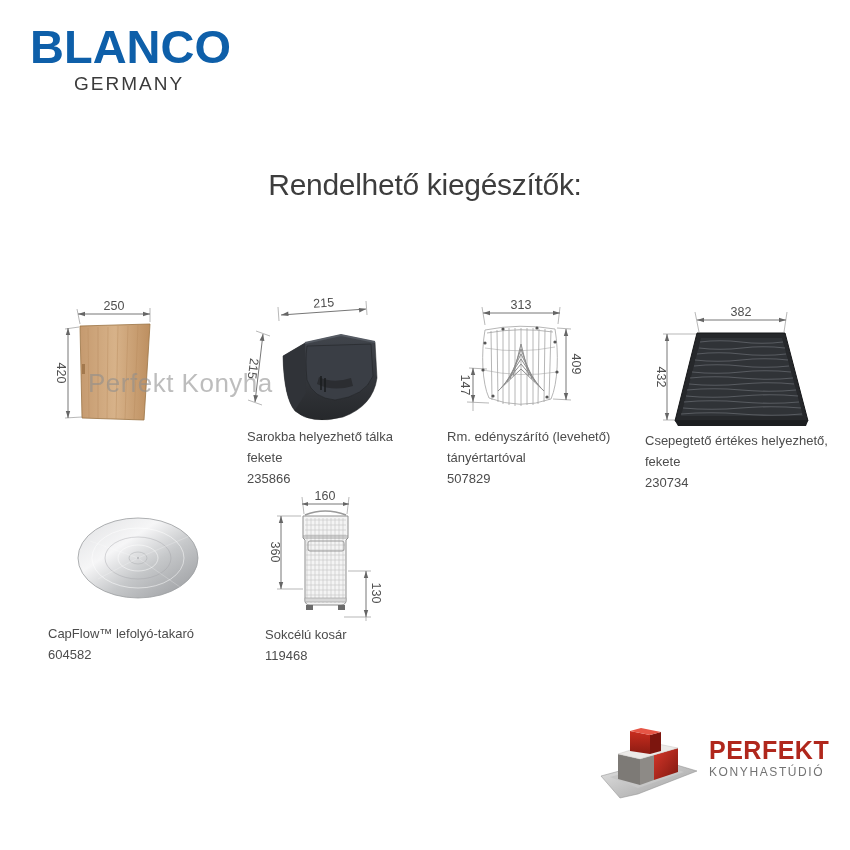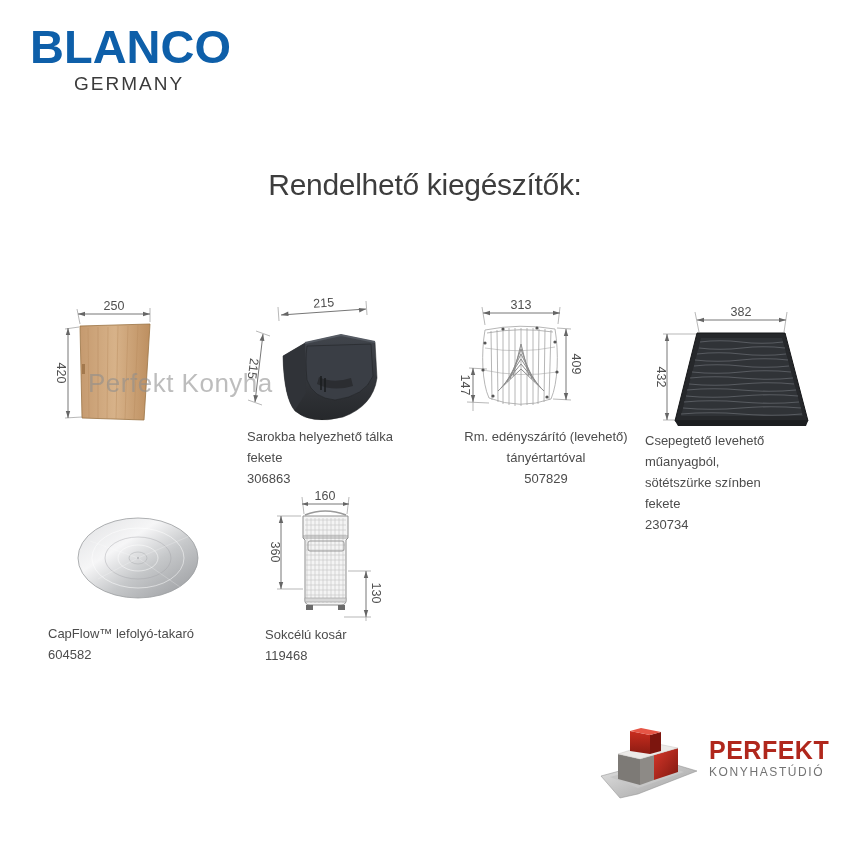--- a/index.html
+++ b/index.html
@@ -95,21 +95,21 @@
       <path d="M38,58 L60,45 L96,37 L130,44 L132,80 Q128,108 98,119 Q66,127 50,113 Q39,100 38,58 Z" fill="url(#g-bowl)" stroke="#1e2023" stroke-width=".5"></path>
       <path d="M38,58 L60,45 L61,95 L50,112 Q39,100 38,58 Z" fill="#303338"></path>
       <path d="M62,48 L126,46 L128,78 Q120,98 90,102 Q68,100 62,82 Q60,62 62,48 Z" fill="#3a3e45" stroke="#1e2023" stroke-width=".5"></path>
       <path d="M72,86 Q88,94 108,88 L106,80 Q88,86 74,79 Z" fill="#2b2d31"></path>
       <path d="M76,78 L76,92 M80,80 L80,94" stroke="#1a1c1e" stroke-width="1.5" fill="none"></path>
       <path d="M60,45 L96,37 L130,44" stroke="#565b63" stroke-width="2" fill="none"></path>
     </svg>
     <div class="plabel" style="padding-left:2px;">
       <div>Sarokba helyezhető tálka</div>
       <div>fekete</div>
-      <div>306863</div>
+      <div>235866</div>
     </div>
   </div>
 
   <div class="card" style="left:445px;top:298px;">
     <svg width="195" height="126" viewBox="0 0 195 126">
       <path class="ext" d="M40,27 L37,9 M113,26 L115,9"></path>
       <line class="dl" x1="38" y1="15" x2="115" y2="15"></line>
       <polygon class="ar" points="38,15 45,12.8 45,17.2"></polygon>
       <polygon class="ar" points="115,15 108,12.8 108,17.2"></polygon>
       <text x="76" y="11" text-anchor="middle">313</text>
@@ -134,21 +134,21 @@
         <circle cx="40" cy="45" r="1.6"></circle>
           <circle cx="110" cy="44" r="1.6"></circle>
         <circle cx="38" cy="72" r="1.6"></circle>
           <circle cx="112" cy="74" r="1.6"></circle>
         <circle cx="48" cy="98" r="1.6"></circle>
           <circle cx="102" cy="99" r="1.6"></circle>
         <circle cx="58" cy="31" r="1.6"></circle>
           <circle cx="92" cy="30" r="1.6"></circle>
       </g>
     </svg>
-    <div class="plabel" style="padding-left:2px;text-align:center;">
+    <div class="plabel" style="padding-left:2px;">
       <div>Rm. edényszárító (levehető)</div>
       <div>tányértartóval</div>
       <div>507829</div>
     </div>
   </div>
 
   <div class="card" style="left:640px;top:298px;">
     <svg width="195" height="130" viewBox="0 0 195 130">
       <path class="ext" d="M59,34 L55,14 M144,34 L147,14"></path>
       <line class="dl" x1="57" y1="22" x2="146" y2="22"></line>
@@ -171,22 +171,21 @@
       <path class="wave" d="M52,74 Q77,76.5 101,74 Q126,71.5 151,74"></path>
       <path class="wave" d="M50,80 Q75,77.5 101,80 Q127,82.5 153,80"></path>
       <path class="wave" d="M49,86 Q75,88.5 101,86 Q128,83.5 154,86"></path>
       <path class="wave" d="M47,92 Q74,89.5 101,92 Q129,94.5 156,92"></path>
       <path class="wave" d="M46,98 Q73,100.5 101,98 Q130,95.5 158,98"></path>
       <path class="wave" d="M44,104 Q72,101.5 101,104 Q130,106.5 159,104"></path>
       <path class="wave" d="M43,110 Q72,112.5 101,110 Q131,107.5 161,110"></path>
       <path class="wave" d="M41,116 Q71,113.5 101,116 Q132,118.5 162,116"></path>
     </svg>
     <div class="plabel" style="padding-left:5px;">
-      <div>Csepegtető levehető műanyagból,</div>
-      <div>sötétszürke színben</div>
+      <div>Csepegtető értékes helyezhető,</div>
       <div>fekete</div>
       <div>230734</div>
     </div>
   </div>
 
   <div class="card" style="left:40px;top:495px;">
     <svg width="195" height="126" viewBox="0 0 195 126">
       <defs>
         <linearGradient id="g-steel" x1="0" y1="0" x2="1" y2="1">
           <stop offset="0" stop-color="#dfe0e2"></stop>

